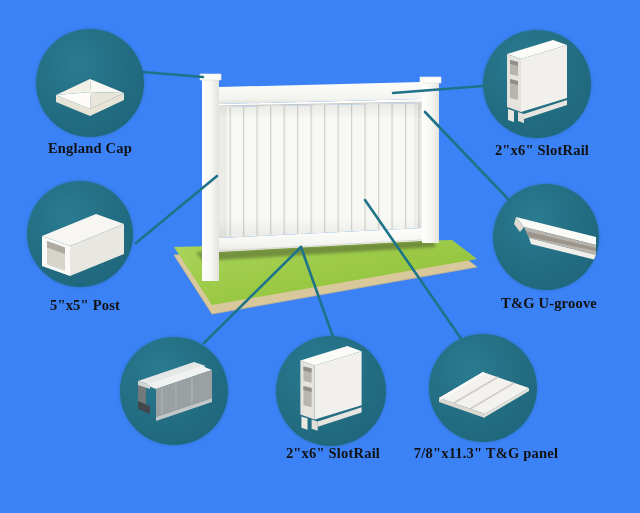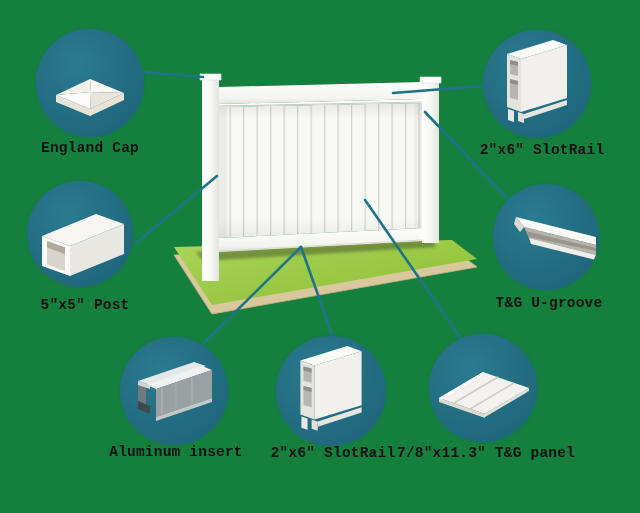--- a/index.html
+++ b/index.html
@@ -1,18 +1,18 @@
 <!DOCTYPE html>
 <html><head>
 <meta charset="utf-8">
 <style>
   html,body{margin:0;padding:0;background:#ffffff;}
   .canvas{
-    position:relative;width:640px;height:513px;background:#15803d;overflow:hidden;
-    font-family:Liberation Mono, monospace;
+    position:relative;width:640px;height:513px;background:#3b82f6;overflow:hidden;
+    font-family:Liberation Serif, serif;
   }
   .scene{position:absolute;left:0;top:0;}
   .badge{
     position:absolute;border-radius:50%;
     background:radial-gradient(circle at 38% 32%, #2a7b91 0%, #226c81 55%, #1c6277 100%);
     box-shadow:0 0 3px rgba(28,98,119,.55);
     display:flex;align-items:center;justify-content:center;overflow:hidden;
   }
   .badge svg{display:block;}
   .label{
@@ -163,21 +163,20 @@
       <polygon points="32,48 88,29 88,57 32,76" fill="#9ba1a3"></polygon>
       <line x1="38" y1="47" x2="38" y2="73" stroke="#b4b9ba" stroke-width="1"></line>
       <line x1="52" y1="42" x2="52" y2="68" stroke="#aab0b1" stroke-width="1"></line>
       <line x1="68" y1="37" x2="68" y2="62" stroke="#b4b9ba" stroke-width="1"></line>
       <polygon points="32,76 88,57 88,61 32,80" fill="#c3c7c8"></polygon>
       <polygon points="14,40 22,44 22,64 14,60" fill="#73797b"></polygon>
       <polygon points="14,60 26,65 26,73 14,68" fill="#41474a"></polygon>
       <polygon points="14,40 26,44 26,48 14,44" fill="#d3d6d6"></polygon>
     </svg>
   </div>
-  <div class="label" style="left:81px;top:444px;">Aluminum insert</div>
 
   <div class="badge" style="left:276px;top:336px;width:110px;height:110px;">
     <svg width="102" height="102" viewBox="0 0 100 100">
       <polygon points="20,20 66,6 80,11 34,25" fill="#fbfbf8"></polygon>
       <polygon points="34,25 80,11 80,64 34,78" fill="#f1f0ec"></polygon>
       <polygon points="20,20 34,25 34,78 20,73" fill="#e4e3dd"></polygon>
       <polygon points="23,26 31,28 31,42 23,40" fill="#b6b5ae"></polygon>
       <polygon points="23,45 31,47 31,66 23,64" fill="#b6b5ae"></polygon>
       <polygon points="23,26 31,28 31,32 23,30" fill="#8f8e88"></polygon>
       <polygon points="23,45 31,47 31,51 23,49" fill="#8f8e88"></polygon>

